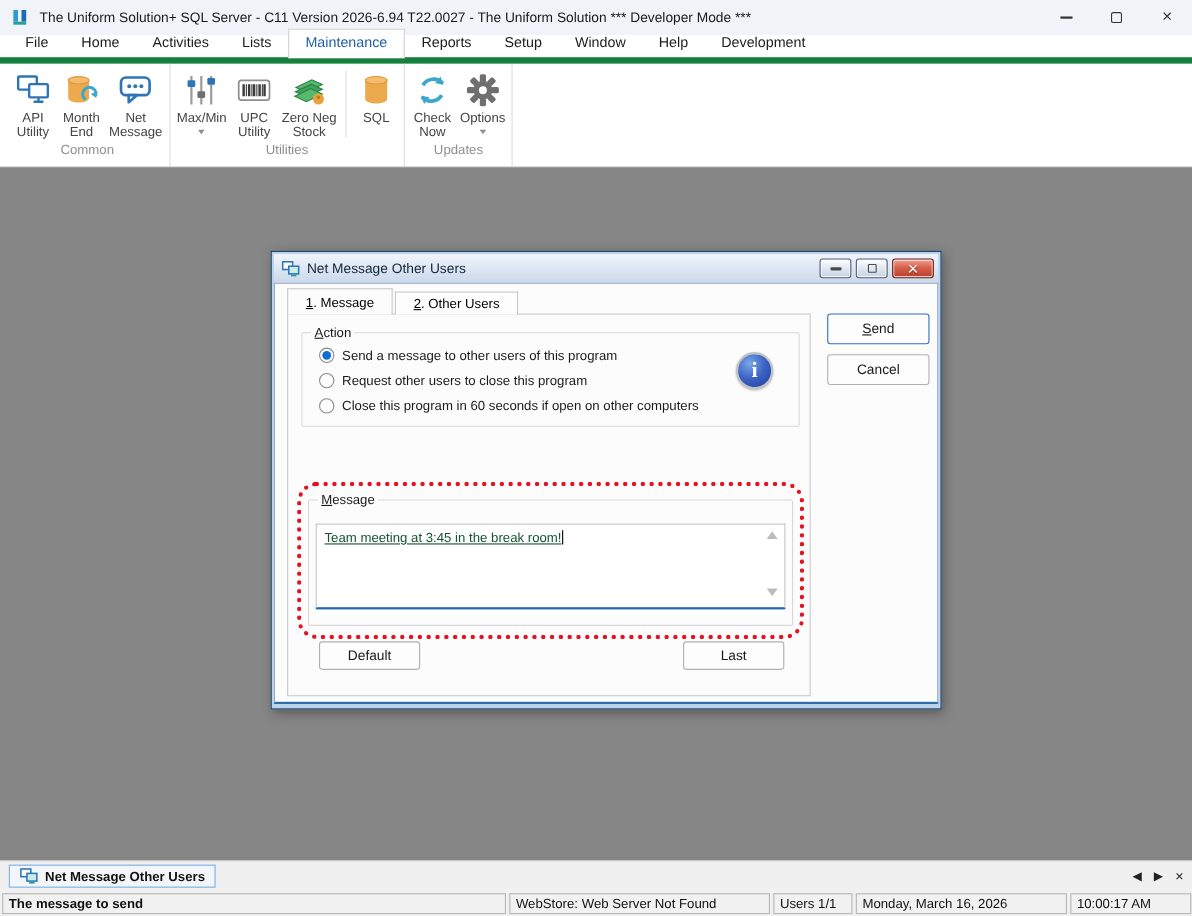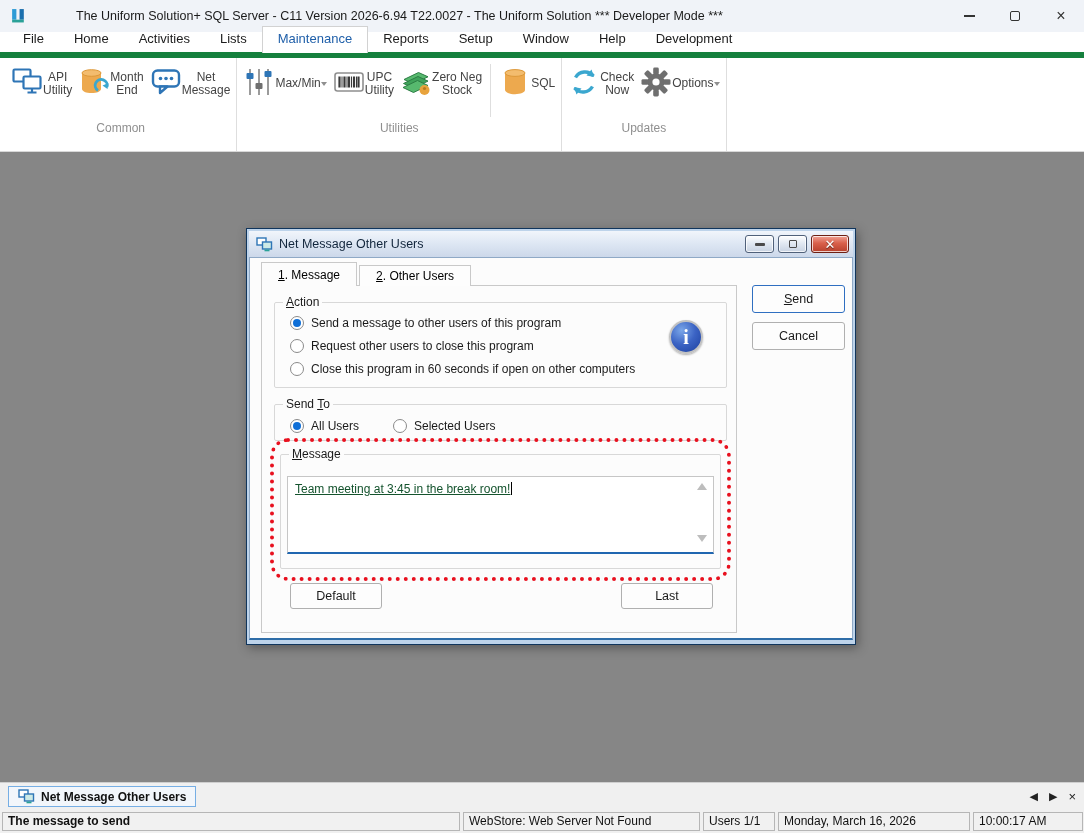--- a/index.html
+++ b/index.html
@@ -1,38 +1,38 @@
 <!DOCTYPE html>
 <html><head>
 <meta charset="utf-8">
 <style>
   * { box-sizing: border-box; margin: 0; padding: 0; }
   html,body { width:1084px; height:833px; overflow:hidden; }
   body { font-family:"Liberation Sans","DejaVu Sans",sans-serif; background:#fff; position:relative; }
 
   
-  .titlebar { height:32px; background:#f0f3f8; display:flex; align-items:center; padding-left:10px;gap:40px; }
+  .titlebar { height:32px; background:#f0f3f8; display:flex; align-items:center; padding-left:10px; }
   .app-icon { width:17px; height:17px; margin-right:9px; display:inline-flex; }
   .title-text { font-size:12.5px; color:#1a1a1a; white-space:nowrap; }
   .win-controls { margin-left:auto; display:flex; height:32px; }
   .wbtn { width:46px; height:32px; display:flex; align-items:center; justify-content:center; color:#333; }
   .glyph-min { width:11px; height:1.6px; background:#333; display:block; }
   .glyph-max { width:10px; height:10px; border:1.4px solid #333; border-radius:2px; display:block; }
   .glyph-close { font-size:16px; line-height:1; color:#333; }
 
   
   .menubar { height:26px; background:#fff; display:flex; align-items:flex-end; padding-left:8px; border-bottom:6px solid #15803d; }
   .menu-item { font-size:13px; color:#1c1c1c; padding:4px 15px 6px; cursor:default; }
   .menu-item.active { color:#1f5fa9; background:#fff; border:1px solid #d2d2d2; border-bottom:none; margin-bottom:-1px; padding-bottom:7px; }
 
   
   .ribbon { height:94px; background:#fff; display:flex; align-items:stretch; padding-left:5px; border-bottom:1px solid #d8d8d8; }
   .rgroup { display:flex; flex-direction:column; border-right:1px solid #dedede; padding:0 3px; }
   .rbtns { display:flex; align-items:flex-start; padding-top:6px; flex:1; }
-  .rbtn { display:flex; flex-direction:row; align-items:center; min-width:44px; padding:2px 3px; cursor:default; }
+  .rbtn { display:flex; flex-direction:column; align-items:center; min-width:44px; padding:2px 3px; cursor:default; }
   .ricon { width:32px; height:32px; display:block; }
   .rlbl { font-size:12px; color:#444; line-height:13px; text-align:center; white-space:pre-line; margin-top:3px; }
   .drop-arrow { width:0; height:0; border-left:3.5px solid transparent; border-right:3.5px solid transparent; border-top:4px solid #8f8f8f; margin-top:4px; }
   .rsep { width:1px; background:#dedede; align-self:stretch; margin:0 5px 4px; }
   .rglabel { margin-top:auto; text-align:center; font-size:12px; color:#8f8f8f; padding-bottom:16px; }
 
   
   .desktop { position:relative; height:630px; background:#868686; }
 
   
@@ -319,33 +319,20 @@
             <span class="radio"></span>
             <span>Request other users to close this program</span>
           </label>
           <label class="radio-row">
             <span class="radio"></span>
             <span>Close this program in 60 seconds if open on other computers</span>
           </label>
           <div class="info-btn"></div>
         </fieldset>
 
-        <fieldset class="fs fs-sendto">
-          <legend><span>Send </span><span class="u">T</span><span>o</span></legend>
-          <div class="sendto-row">
-            <label class="radio-row">
-              <span class="radio sel"></span>
-              <span>All Users</span>
-            </label>
-            <label class="radio-row">
-              <span class="radio"></span>
-              <span>Selected Users</span>
-            </label>
-          </div>
-        </fieldset>
 
         <div class="highlight">
           <fieldset class="fs fs-message">
             <legend><span class="u">M</span><span>essage</span></legend>
             <div class="msgbox">
               <span>Team meeting at 3:45 in the break room!</span><span class="caret"></span>
               <span class="sb-arrow sb-up"></span>
               <span class="sb-arrow sb-down"></span>
             </div>
           </fieldset>

